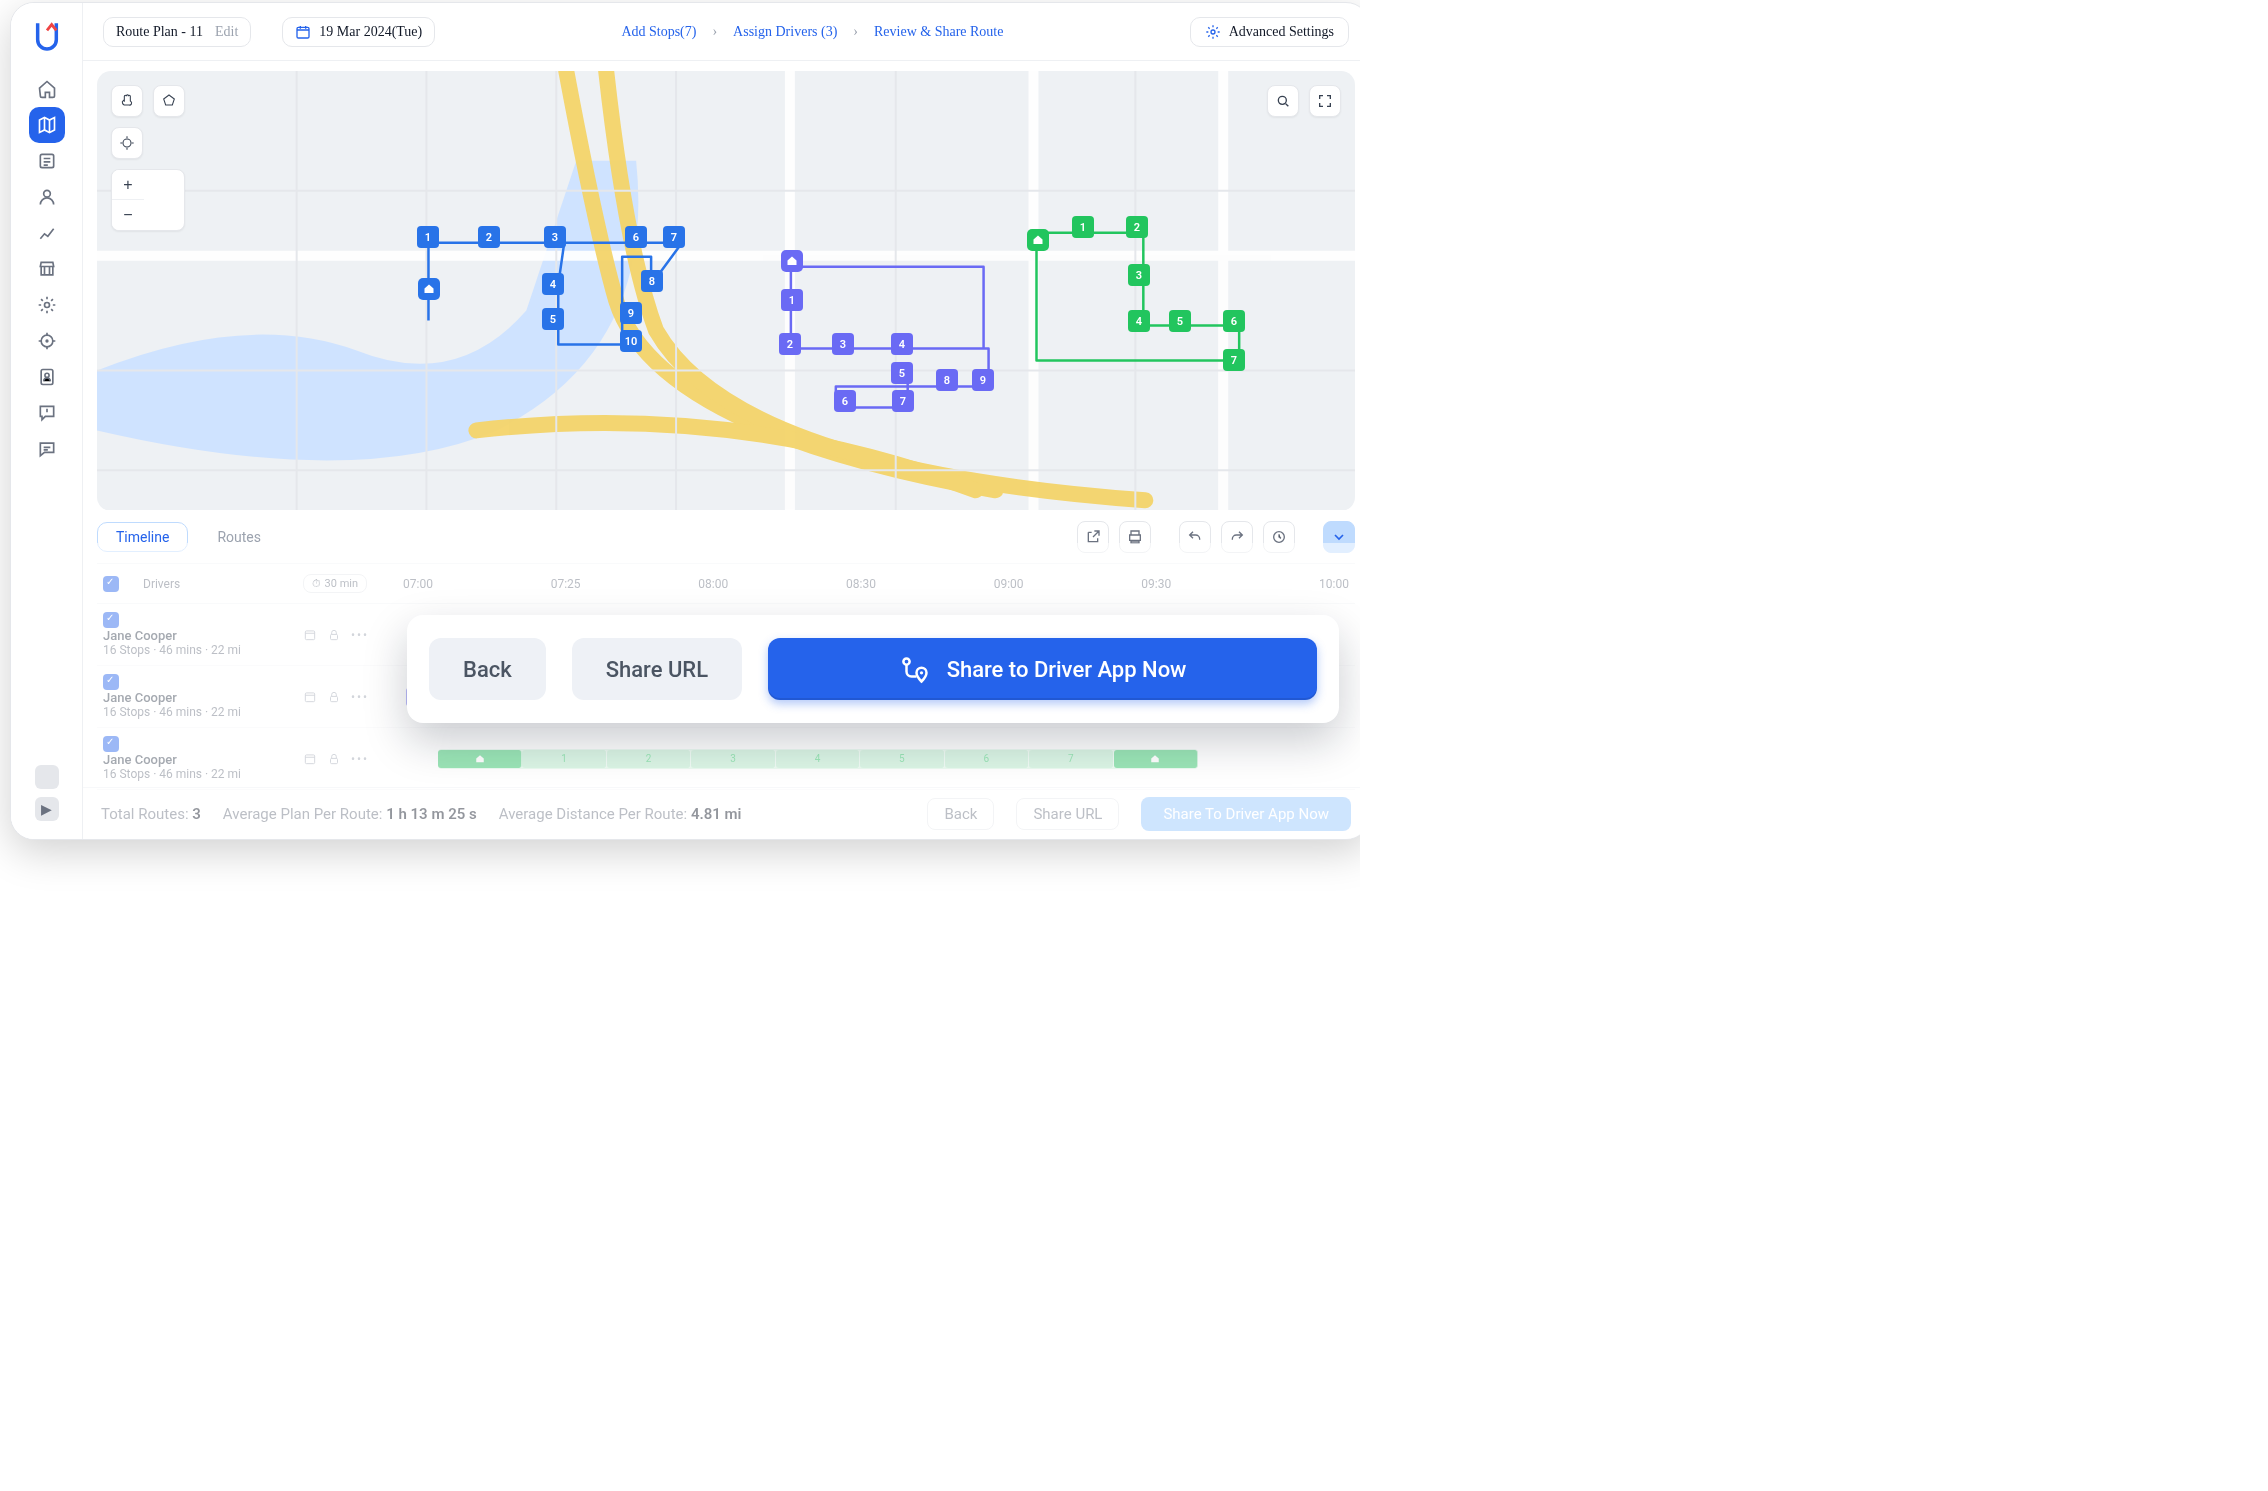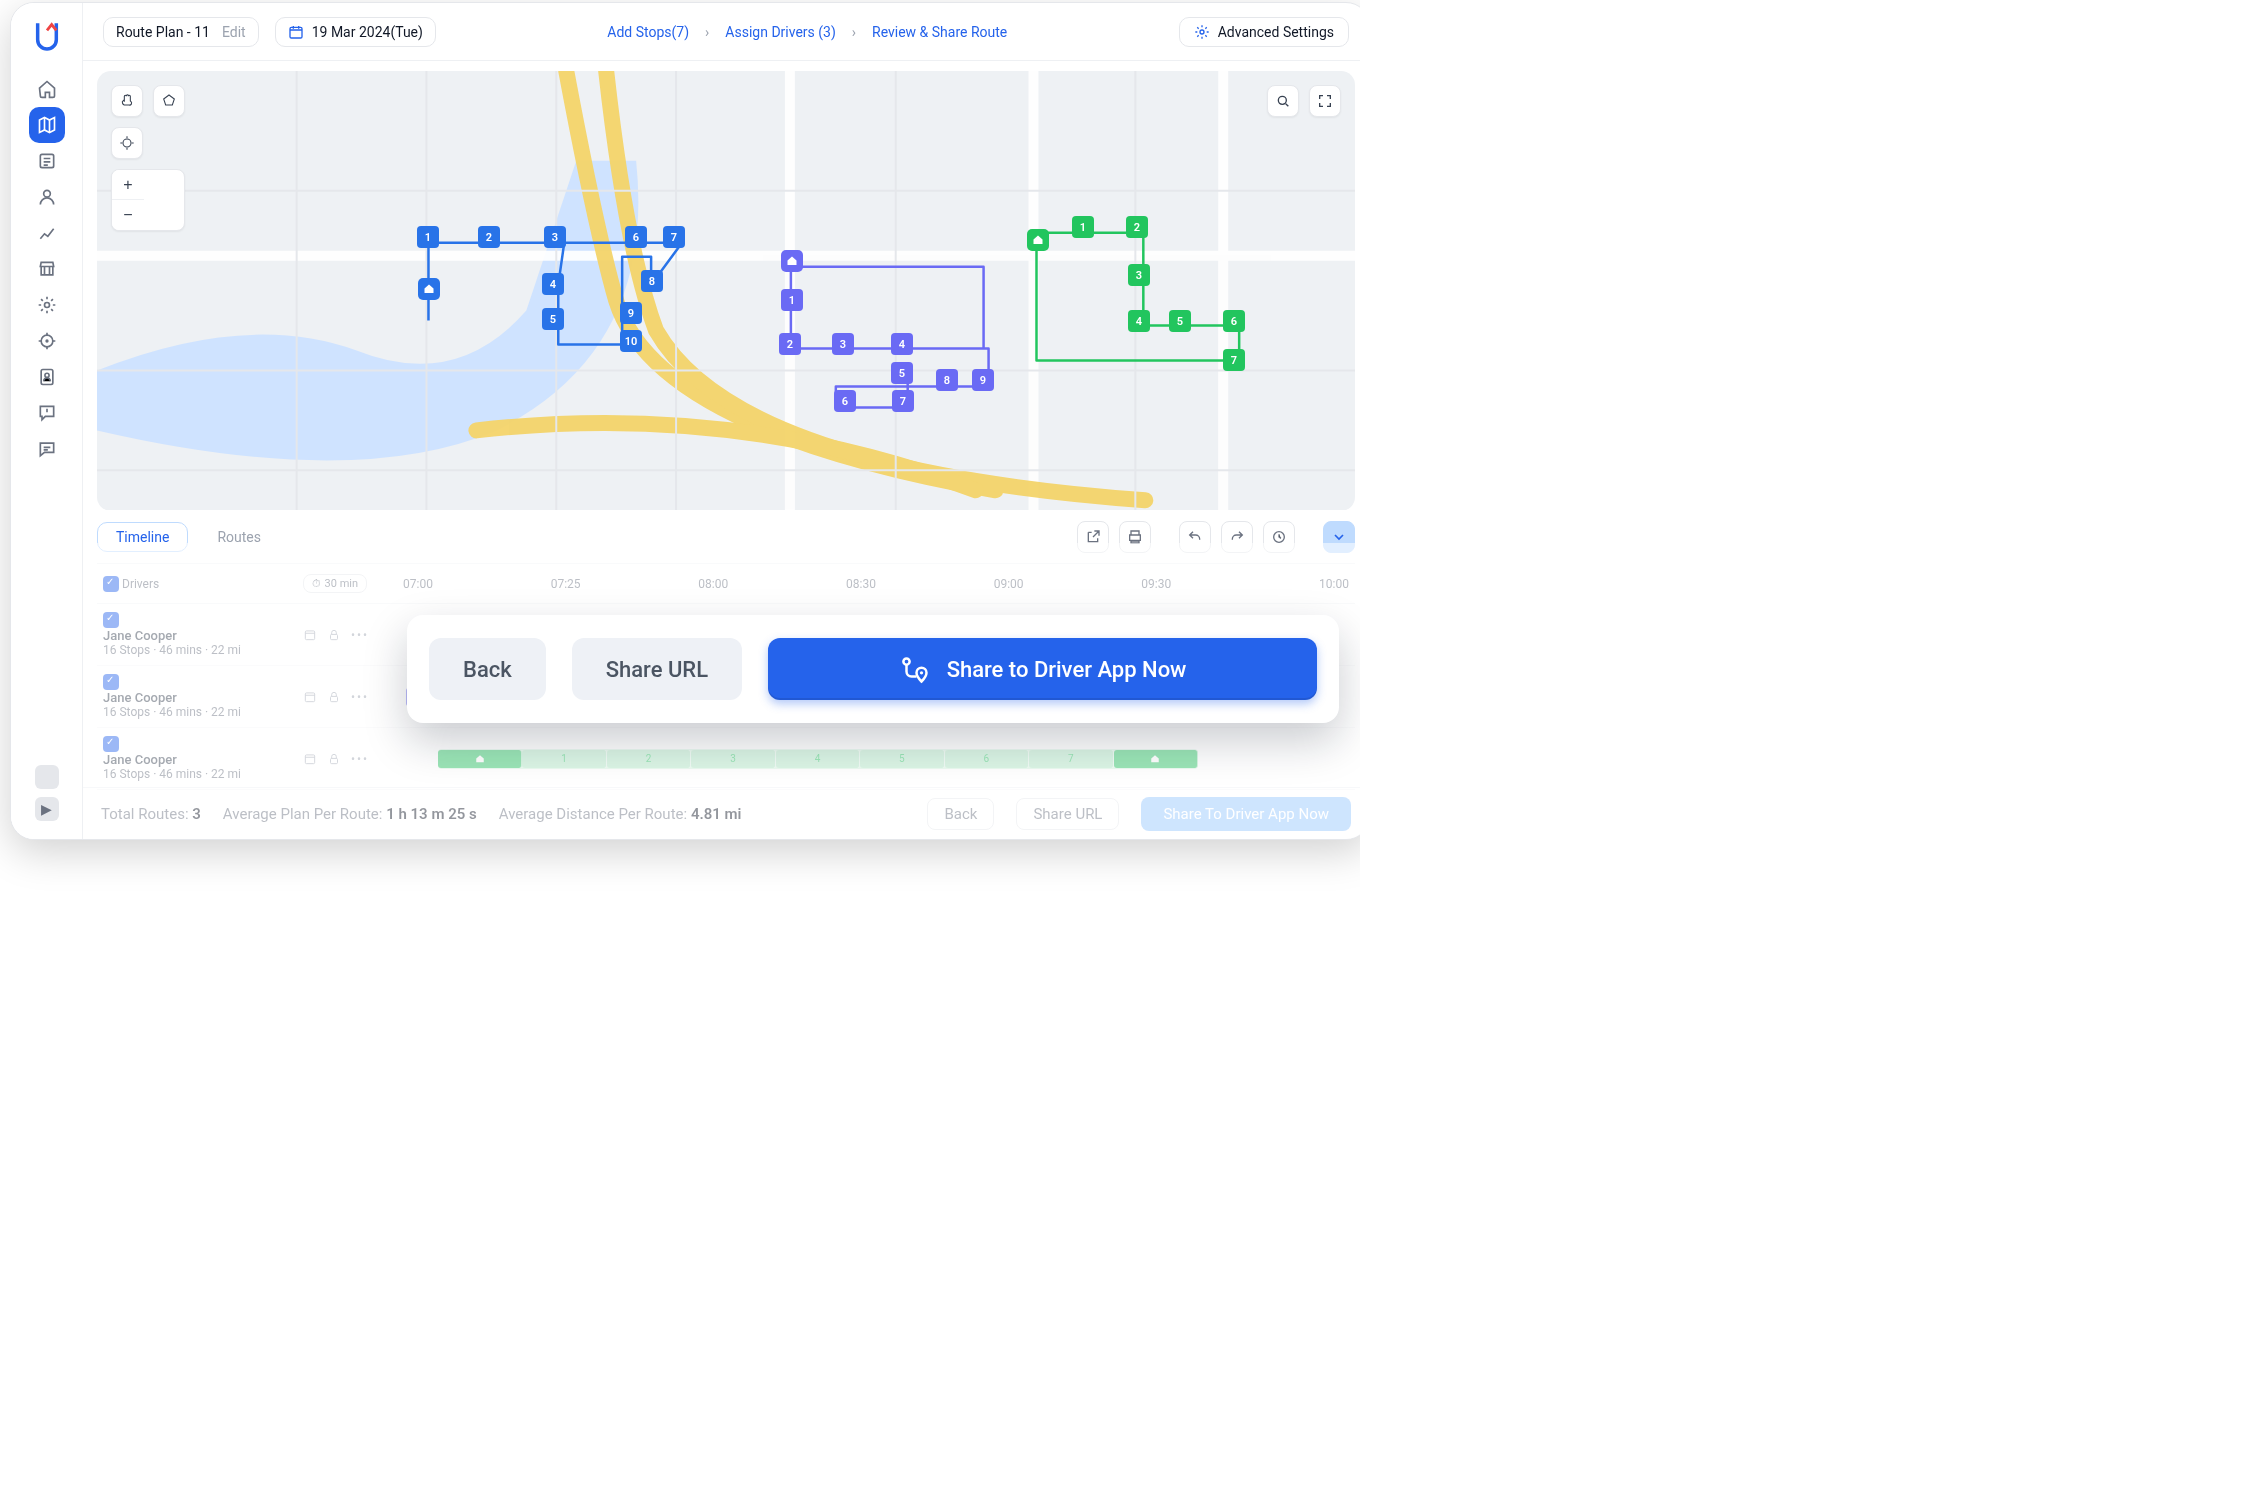--- a/index.html
+++ b/index.html
@@ -6,21 +6,21 @@
   body { font-family: -apple-system, BlinkMacSystemFont, "Segoe UI", Roboto, sans-serif; background: #fff; color: #111827; width:1360px; height:895px; }
   .frame { width:1360px; height:838px; border:1px solid #e5e7eb; border-radius:24px; overflow:hidden; position:relative; margin:2px 0 0 10px; box-shadow:0 12px 40px rgba(0,0,0,0.18); background:#fff; }
   .sidebar { position:absolute; left:0; top:0; width:72px; height:100%; border-right:1px solid #eef0f3; display:flex; flex-direction:column; align-items:center; padding-top:18px; gap:18px; z-index:30; background:#fff;}
   .sidebar .logo { width:28px; height:32px; }
   .side-item { width:36px; height:36px; border-radius:10px; display:flex; align-items:center; justify-content:center; cursor:pointer; color:#6b7280; }
   .side-item.active { background:#2563eb; color:#fff; }
   .side-item svg { width:20px; height:20px; }
   .sidebar-bottom { margin-top:auto; display:flex; flex-direction:column; gap:8px; padding-bottom:18px;}
   .store-badge { width:24px; height:24px; border-radius:6px; background:#e5e7eb; display:flex; align-items:center; justify-content:center; color:#6b7280; font-size:14px;}
   .main { position:absolute; left:72px; top:0; right:0; bottom:0; display:flex; flex-direction:column;}
-  .topbar { height:58px; border-bottom:1px solid #eef0f3; display:flex; align-items:center; padding:0 20px; gap:16px;}
+  .topbar { height:58px; border-bottom:1px solid #eef0f3; display:flex; align-items:center; padding:0 20px; gap:31px;font-family:Liberation Serif, serif;}
   .chip { border:1px solid #e5e7eb; border-radius:10px; padding:6px 12px; font-size:14px; color:#111827; display:flex; align-items:center; gap:8px;}
   .chip .edit { color:#9ca3af; margin-left:4px; }
   .crumbs { flex:1; display:flex; justify-content:center; gap:16px; align-items:center; font-size:14px;}
   .crumbs a { color:#2563eb; text-decoration:none; }
   .crumbs .sep { color:#9ca3af; }
   .adv { border:1px solid #e5e7eb; border-radius:10px; padding:6px 14px; font-size:14px; color:#111827; display:flex; align-items:center; gap:8px;}
   .adv svg { width:16px; height:16px; color:#2563eb;}
   .map-wrap { position:relative; margin:10px 14px 0 14px; height:440px; border-radius:14px; overflow:hidden; }
   .map-canvas { position:absolute; inset:0; }
   .map-controls-left { position:absolute; left:14px; top:14px; display:flex; flex-direction:column; gap:10px; z-index:5;}
@@ -43,21 +43,21 @@
   .lower { position:relative; flex:1; margin:10px 14px 0 14px; }
   .tabs-row { display:flex; align-items:center; gap:10px;}
   .tab { padding:6px 18px; border:1px solid #dbeafe; border-radius:10px; font-size:14px; color:#9ca3af; cursor:pointer;}
   .tab.active { color:#2563eb; border-color:#bfdbfe; }
   .tab.inactive { border-color:transparent;}
   .tabs-spacer{flex:1}
   .icon-btn { width:32px; height:32px; border:1px solid #e5e7eb; border-radius:8px; background:#fff; display:flex; align-items:center;justify-content:center; color:#6b7280; cursor:pointer;}
   .icon-btn svg{width:16px;height:16px;}
   .icon-btn.collapse { background:#bfdbfe; color:#2563eb; border-color:#bfdbfe;}
   .timeline-head { display:grid; grid-template-columns:200px 100px repeat(6,1fr) 60px; align-items:center; padding:10px 6px; font-size:12px; color:#6b7280; border-top:1px solid #f1f3f6; border-bottom:1px solid #f1f3f6; margin-top:10px;}
-  .timeline-head .chk { display:flex; align-items:center; gap:3px;}
+  .timeline-head .chk { display:flex; align-items:center; gap:24px;}
   .chk-box{width:16px;height:16px;border-radius:4px;background:#2563eb;position:relative;}
   .chk-box:after{content:"✓";color:#fff;font-size:10px;position:absolute;left:3px;top:0;}
   .time-pill{border:1px solid #e5e7eb;border-radius:8px;padding:2px 8px;display:inline-flex;align-items:center;gap:4px;font-size:11px;color:#6b7280;}
   .driver-row{display:grid;grid-template-columns:200px 100px 1fr;align-items:center;padding:8px 6px;border-bottom:1px solid #f6f7f9;font-size:12px;color:#6b7280;}
   .driver-row .meta .name{color:#374151;font-weight:500;font-size:13px;}
   .row-actions{display:flex;gap:10px;align-items:center;color:#9ca3af;}
   .row-actions svg{width:14px;height:14px;}
   .track{position:relative;height:20px;}
   .bar{position:absolute;height:20px;border-radius:4px;display:flex;align-items:center;gap:0;}
   .seg{height:18px;display:flex;align-items:center;justify-content:center;border-right:1px solid rgba(255,255,255,.6);color:#fff;font-size:10px;border-radius:3px;}

